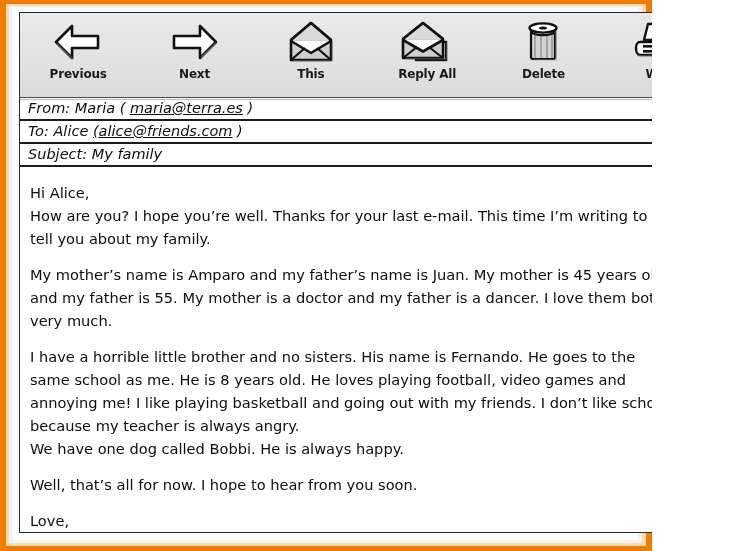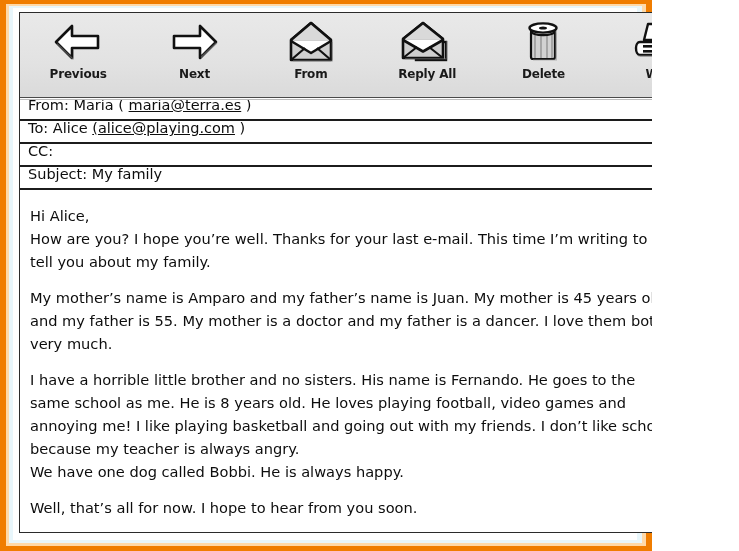--- a/index.html
+++ b/index.html
@@ -111,23 +111,24 @@
   
   #fields {
     flex: 0 0 auto;
     background: #ffffff;
   }
   .field-row {
     height: 23px;
     box-sizing: border-box;
     border-bottom: 2px solid #1c1c1c;
     display: flex;
-    align-items: flex-start;
+    align-items: center;
     padding-left: 8px;
     background: #ffffff;
+    font-style: italic;
   }
   .field-text {
     font-family: "DejaVu Sans", sans-serif;
     font-size: 14.5px;
     color: #0d0d0d;
     white-space: nowrap;
     line-height: 1;
   }
   .email-link {
     text-decoration: underline;
@@ -189,21 +190,21 @@
       <div class="tb-btn">
         <div class="tb-icon">
           <svg width="50" height="44" viewBox="0 0 50 44">
             <path d="M5 20 L25 3 L45 20 L45 40 L5 40 Z" fill="#cfcfcf" stroke="#111111" stroke-width="2.6" stroke-linejoin="round"></path>
             <path d="M5 20 L25 3 L45 20" fill="#d9d9d9" stroke="#111111" stroke-width="2.6" stroke-linejoin="round"></path>
             <path d="M5 21 L25 33 L45 21" fill="#ffffff" stroke="#111111" stroke-width="2.6" stroke-linejoin="round"></path>
             <path d="M5 40 L19 28 M45 40 L31 28" stroke="#111111" stroke-width="2.2"></path>
             <path d="M7 41.5 L47 41.5 L47 22 L45.5 22 L45.5 40 L7 40 Z" fill="#7a7a7a" opacity="0.45"></path>
           </svg>
         </div>
-        <div class="tb-label">From</div>
+        <div class="tb-label">This</div>
       </div>
 
       <div class="tb-btn">
         <div class="tb-icon">
           <svg width="54" height="44" viewBox="0 0 54 44">
             <rect x="16" y="22" width="30" height="18" fill="#ffffff" stroke="#111111" stroke-width="2.4"></rect>
             <path d="M3 19 L23 3 L43 19 L43 38 L3 38 Z" fill="#cfcfcf" stroke="#111111" stroke-width="2.6" stroke-linejoin="round"></path>
             <path d="M3 19 L23 3 L43 19" fill="#d9d9d9" stroke="#111111" stroke-width="2.6" stroke-linejoin="round"></path>
             <path d="M3 20 L23 31.5 L43 20" fill="#ffffff" stroke="#111111" stroke-width="2.6" stroke-linejoin="round"></path>
             <path d="M3 38 L17 27 M43 38 L29 27" stroke="#111111" stroke-width="2.1"></path>
@@ -253,31 +254,25 @@
           <span>(</span>
           <span class="email-link">maria@terra.es</span>
           <span>)</span>
         </span>
       </div>
 
       <div class="field-row">
         <span class="field-text">
           <span>To:</span>
           <span>Alice</span>
-          <span class="email-link"><span>(</span><span>alice@playing.com</span></span>
+          <span class="email-link"><span>(</span><span>alice@friends.com</span></span>
           <span>)</span>
         </span>
       </div>
 
-      <div class="field-row">
-        <span class="field-text">
-          <span>CC:</span>
-          <span></span>
-        </span>
-      </div>
 
       <div class="field-row">
         <span class="field-text">
           <span>Subject:</span>
           <span>My family</span>
         </span>
       </div>
 
     </div>
 

